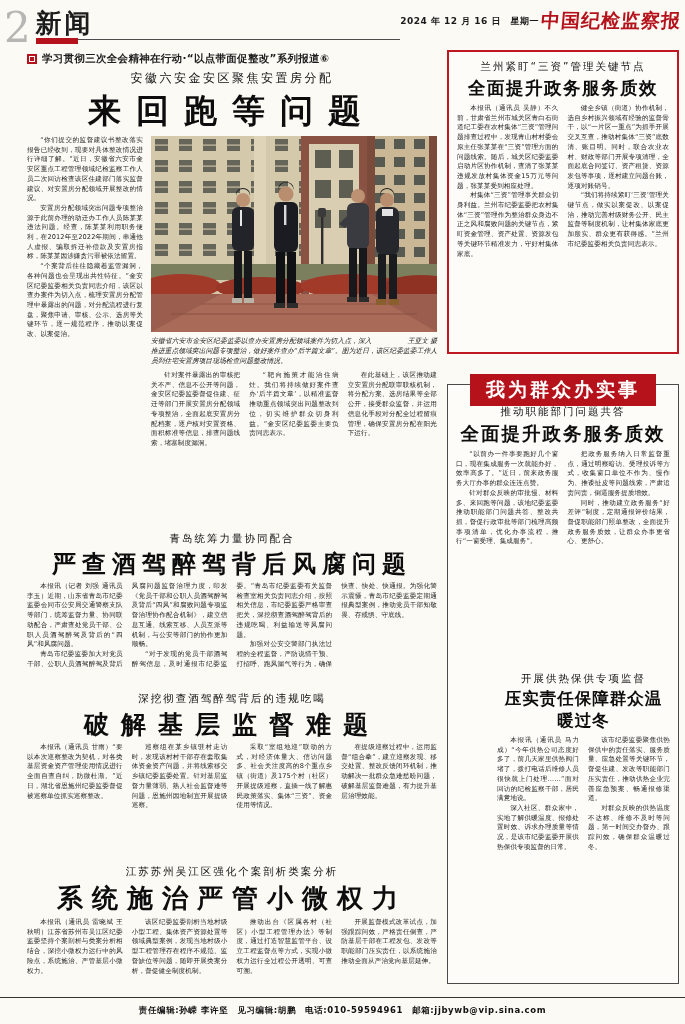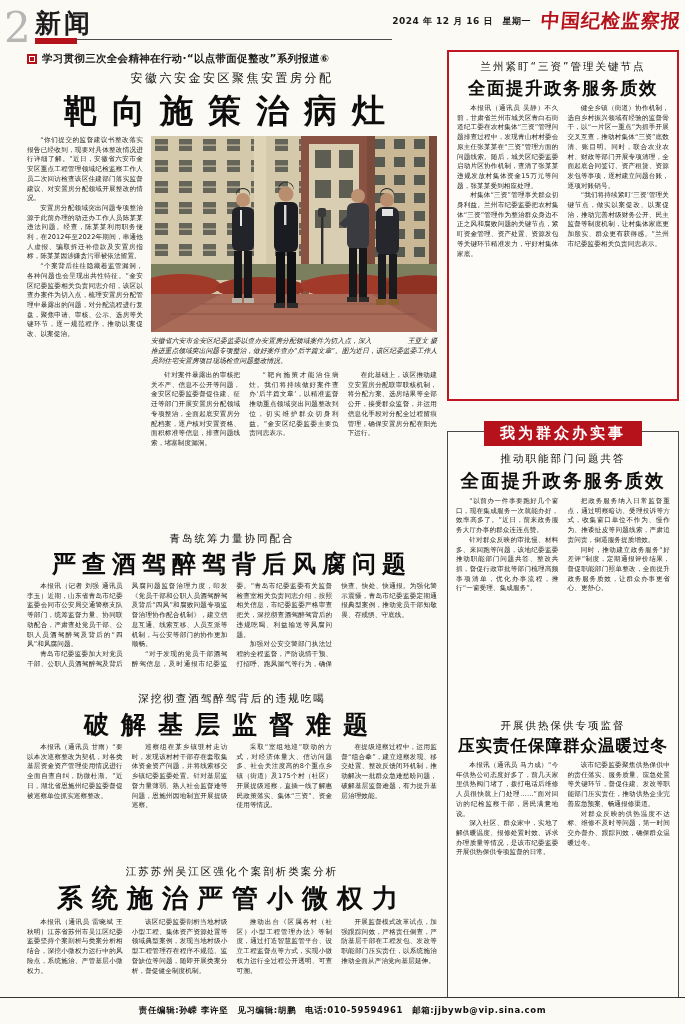--- a/index.html
+++ b/index.html
@@ -9,21 +9,21 @@
   }
   .page{position:relative;width:685px;height:1024px;}
 
   
   .hdr{display:flex;align-items:flex-end;padding:4px 4px 0 4px;height:46px;box-sizing:border-box;}
   .page-num{font-family:"DejaVu Serif","Liberation Serif",serif;font-size:42px;line-height:0.85;color:#b7b6b4;width:30px;}
   .section-block{margin-left:4px;width:398px;}
   .section-title{font-size:26px;font-weight:bold;letter-spacing:3px;line-height:1;display:inline-block;padding-bottom:3px;}
   .hdr-rule{position:relative;border-top:1.6px solid #4c4c4c;height:6px;}
   .hdr-rule .red-bar{position:absolute;left:0;top:-1.6px;width:42px;height:6px;background:#b5121b;}
-  .hdr-right{margin-left:auto;display:flex;align-items:center;gap:10px;padding-bottom:12px;}
+  .hdr-right{margin-left:auto;display:flex;align-items:center;gap:2px;padding-bottom:12px;}
   .hdr-date{font-size:9px;font-weight:bold;color:#1a1a1a;letter-spacing:0.5px;white-space:nowrap;}
   .brand{font-family:"DejaVu Serif","Liberation Serif",serif;font-size:19px;font-weight:bold;color:#b5121b;
          transform:skewX(-5deg);letter-spacing:1px;white-space:nowrap;}
 
   
   .content{display:flex;gap:10px;padding:4px 3px 0 27px;}
   .left-col{width:410px;}
   .right-col{width:232px;}
 
   .series-banner{display:flex;align-items:center;gap:5px;font-size:10.5px;font-weight:bold;letter-spacing:0.3px;margin:2px 0 4px;}
@@ -49,28 +49,28 @@
   .caption .credit{float:right;white-space:nowrap;padding-left:36px;}
   .cols-3{column-count:3;column-gap:9px;height:148px;overflow:hidden;}
   .cols-4{column-count:4;column-gap:9px;overflow:hidden;}
   .cols-2{column-count:2;column-gap:9px;overflow:hidden;}
   .q-body{height:104px;}
   .h-body{height:116px;}
   .j-body{height:80px;}
   .sec{margin-top:6px;}
 
   
-  .red-box{border:2px solid #c01723;box-sizing:border-box;height:351px;padding:8px 8px 18px;background:#fdfcf8;}
+  .red-box{border:2px solid #c01723;box-sizing:border-box;height:304px;padding:8px 8px 18px;background:#fdfcf8;}
   .red-box .cols-2{height:236px;margin-top:4px;}
   .service-box{position:relative;border:1px solid #4a4a4a;box-sizing:border-box;margin-top:30px;height:600px;
                padding:16px 8px 6px;background:#fdfcf8;}
   .badge{position:absolute;top:-11px;left:50%;transform:translateX(-50%);background:#b5121b;color:#fff;
-         font-size:15px;font-weight:bold;letter-spacing:3px;padding:3px 16px;white-space:nowrap;}
+         font-size:19px;font-weight:bold;letter-spacing:3px;padding:3px 16px;white-space:nowrap;}
   .service-art .cols-2{height:212px;margin-top:4px;}
-  .service-art + .service-art{margin-top:10px;}
+  .service-art + .service-art{margin-top:10px;margin-left:41px;}
 
   
   .footer{position:absolute;left:0;right:0;bottom:0;height:26px;border-top:1.4px solid #333;
           display:flex;align-items:center;justify-content:center;background:#fbfaf5;}
   .footer-text{font-size:8.5px;font-weight:bold;letter-spacing:0.6px;color:#111;}
 </style>
 </head>
 <body>
 
 <div class="page">
@@ -93,21 +93,21 @@
 
     <div class="left-col">
 
       <div class="series-banner">
         <span class="banner-icon"></span>
         <span>学习贯彻三次全会精神在行动·“以点带面促整改”系列报道⑥</span>
       </div>
 
       <div>
         <div class="kicker">安徽六安金安区聚焦安置房分配</div>
-        <div class="headline h-main">靶向施策治病灶</div>
+        <div class="headline h-main">来回跑等问题</div>
 
         <div class="article-top">
           <div class="col-narrow bt">
               <p>“你们提交的监督建议书整改落实报告已经收到，现要对具体整改情况进行详细了解。”近日，安徽省六安市金安区重点工程管理领域纪检监察工作人员二次回访检查该区住建部门落实监督建议、对安置房分配领域开展整改的情况。</p>
               <p>安置房分配领域突出问题专项整治源于此前办理的动迁办工作人员陈某某违法问题。经查，陈某某利用职务便利，在2012年至2022年期间，串通他人虚报、骗取拆迁补偿款及安置房指标，陈某某因涉嫌贪污罪被依法留置。</p>
               <p>“个案背后往往隐藏着监管漏洞，各种问题也会呈现出共性特征。”金安区纪委监委相关负责同志介绍，该区以查办案件为切入点，梳理安置房分配管理中暴露出的问题，对分配流程进行复盘，聚焦申请、审核、公示、选房等关键环节，逐一规范程序，推动以案促改、以案促治。</p>
             </div>
           <div class="right-part">
             <div class="photo-frame">
               <svg width="286" height="196" viewBox="0 0 286 196">

